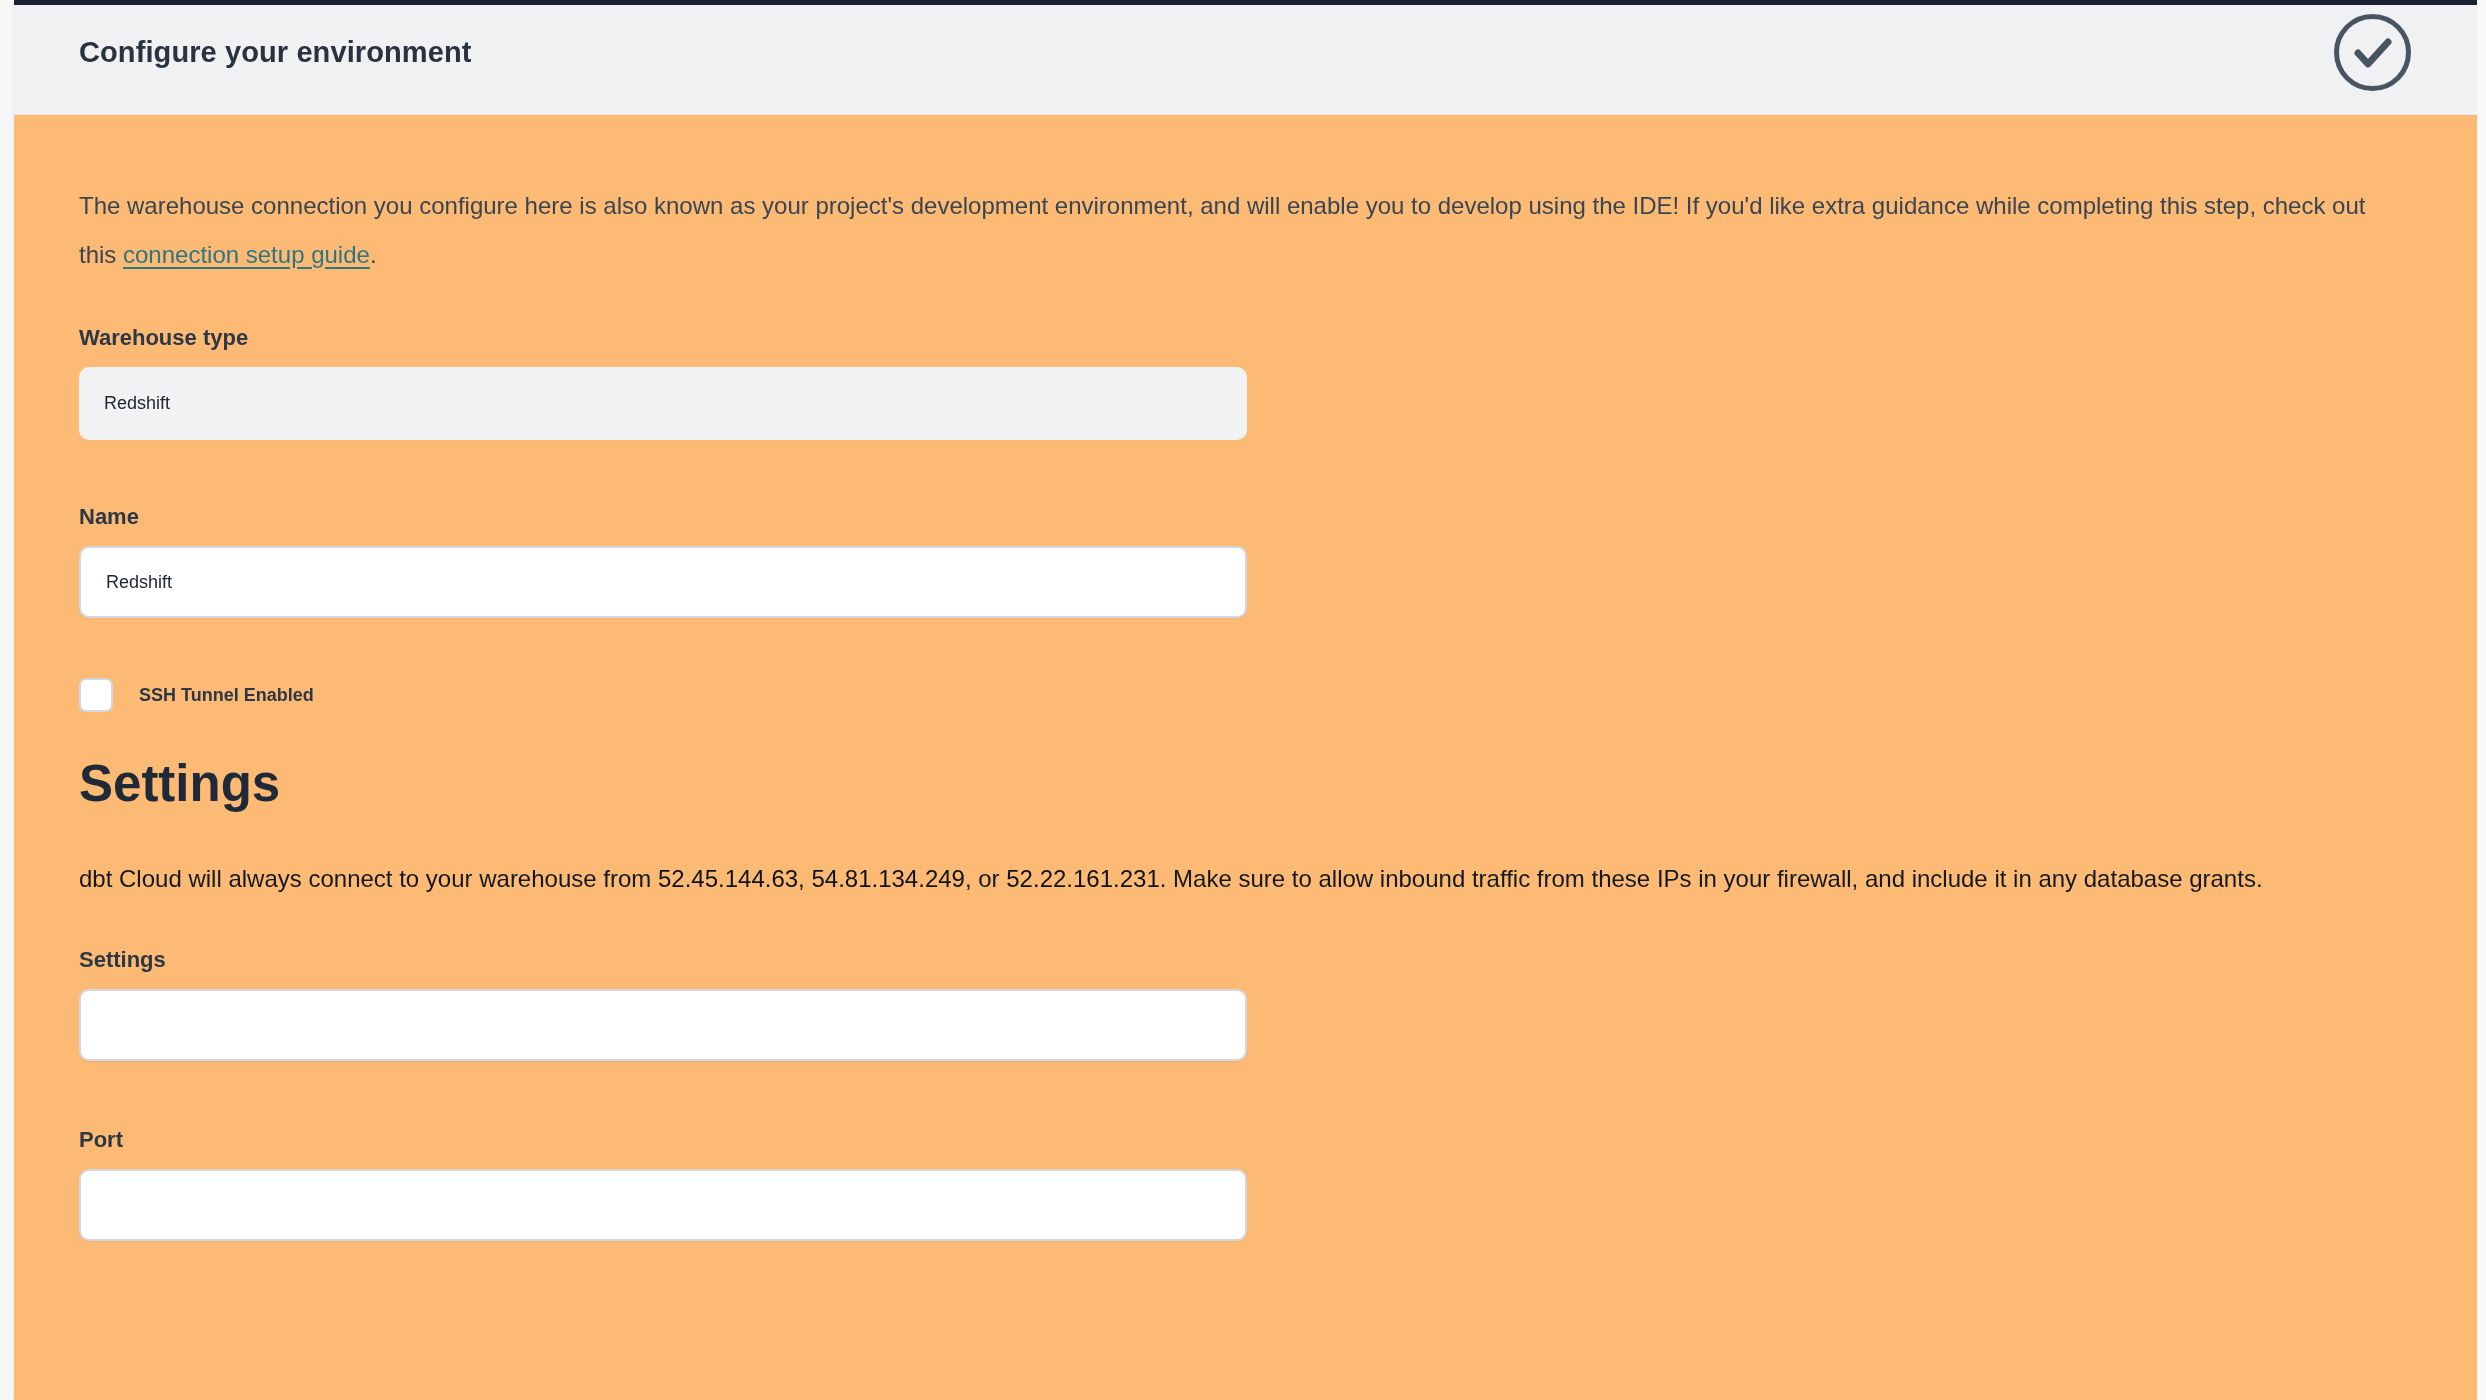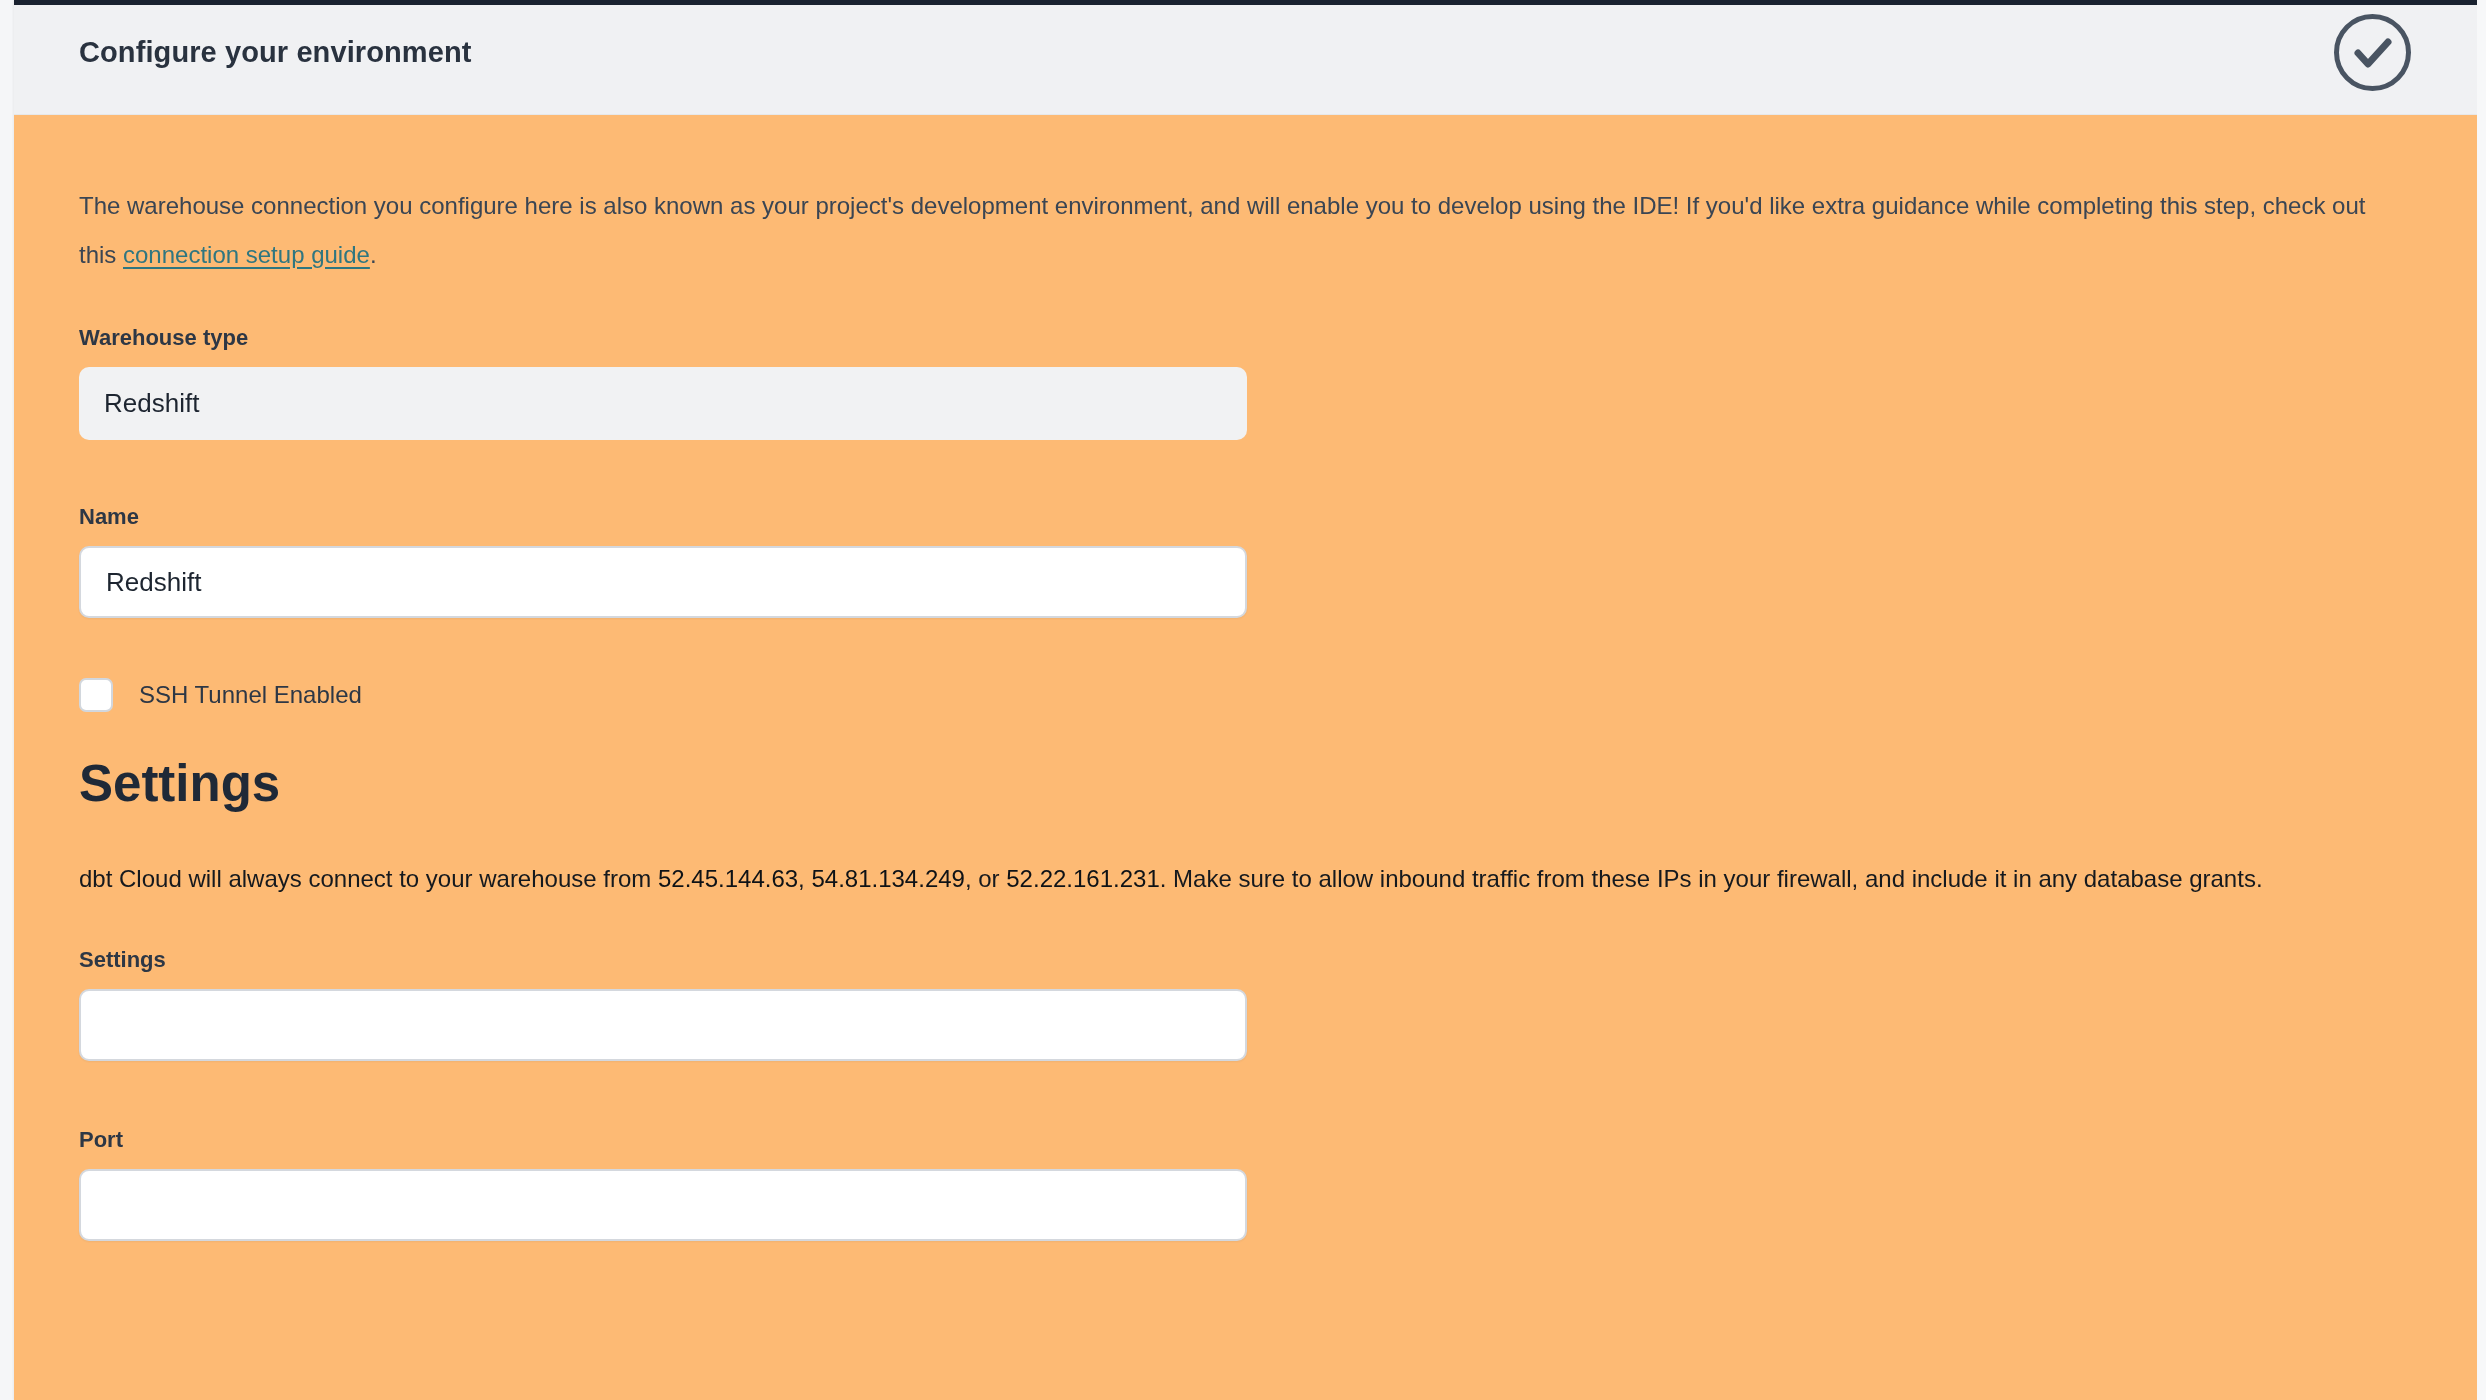--- a/index.html
+++ b/index.html
@@ -66,21 +66,21 @@
     font-size: 22px;
     font-weight: 700;
     color: #2d3745;
     margin-bottom: 16px;
   }
   .text-input {
     display: block;
     width: 1168px;
     height: 72px;
     font-family: "Liberation Sans", "DejaVu Sans", sans-serif;
-    font-size: 26px;
+    font-size: 18px;
     color: #1d2530;
     padding: 0 25px;
     border: 2px solid #d4d8de;
     border-radius: 10px;
     background: #ffffff;
     outline: none;
     box-shadow: 0 1px 2px rgba(40,50,60,0.06);
   }
   .text-input.readonly {
     border: none;
@@ -96,22 +96,22 @@
   .checkbox {
     width: 34px; height: 34px;
     border: 2px solid #d2d7dd;
     border-radius: 7px;
     background: #ffffff;
     flex: 0 0 auto;
     cursor: pointer;
   }
   .checkbox-label {
     margin-left: 26px;
-    font-size: 24px;
-    font-weight: 400;
+    font-size: 18px;
+    font-weight: 700;
     color: #2d3745;
   }
   .settings-heading {
     margin-top: 48px;
     font-size: 51px;
     font-weight: 700;
     color: #1f2937;
     line-height: 48px;
   }
   .settings-desc {

